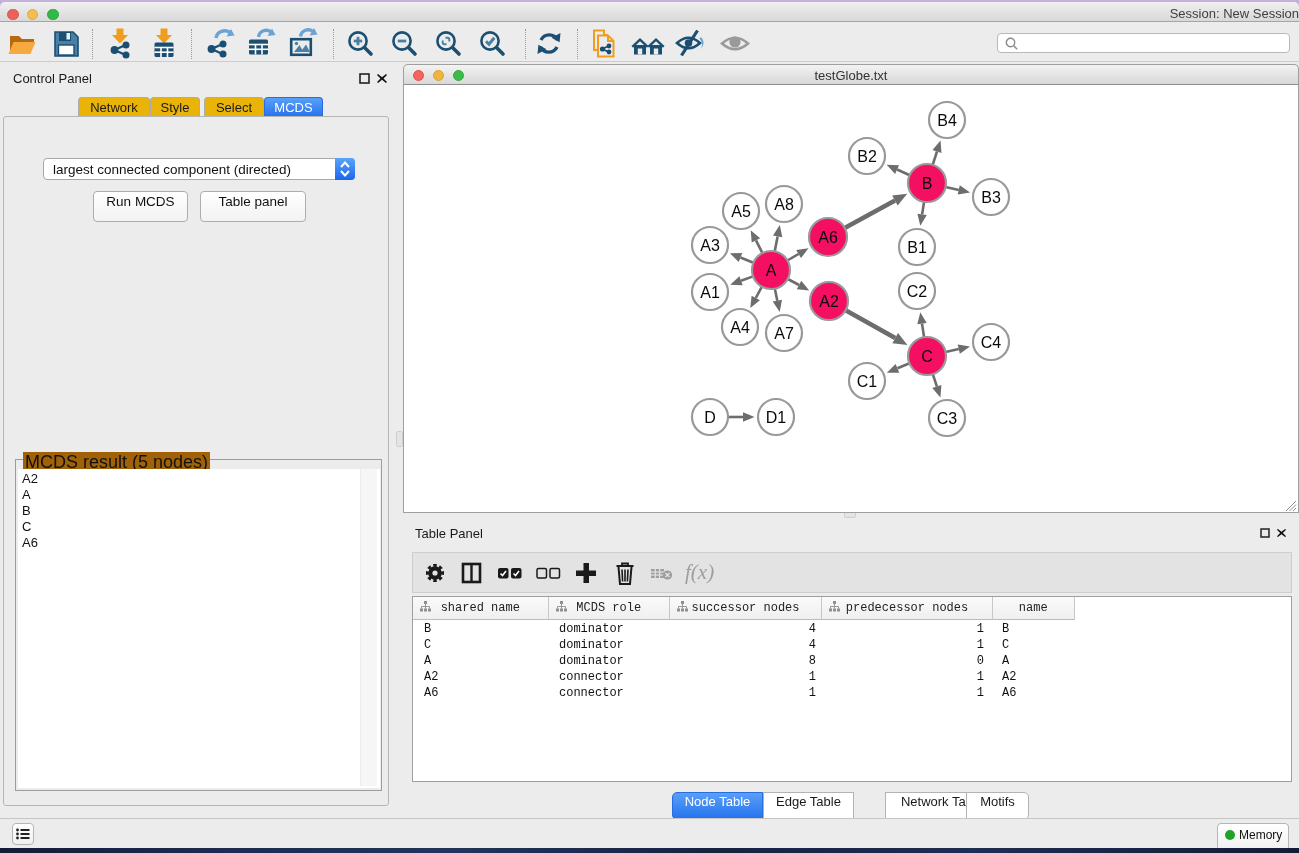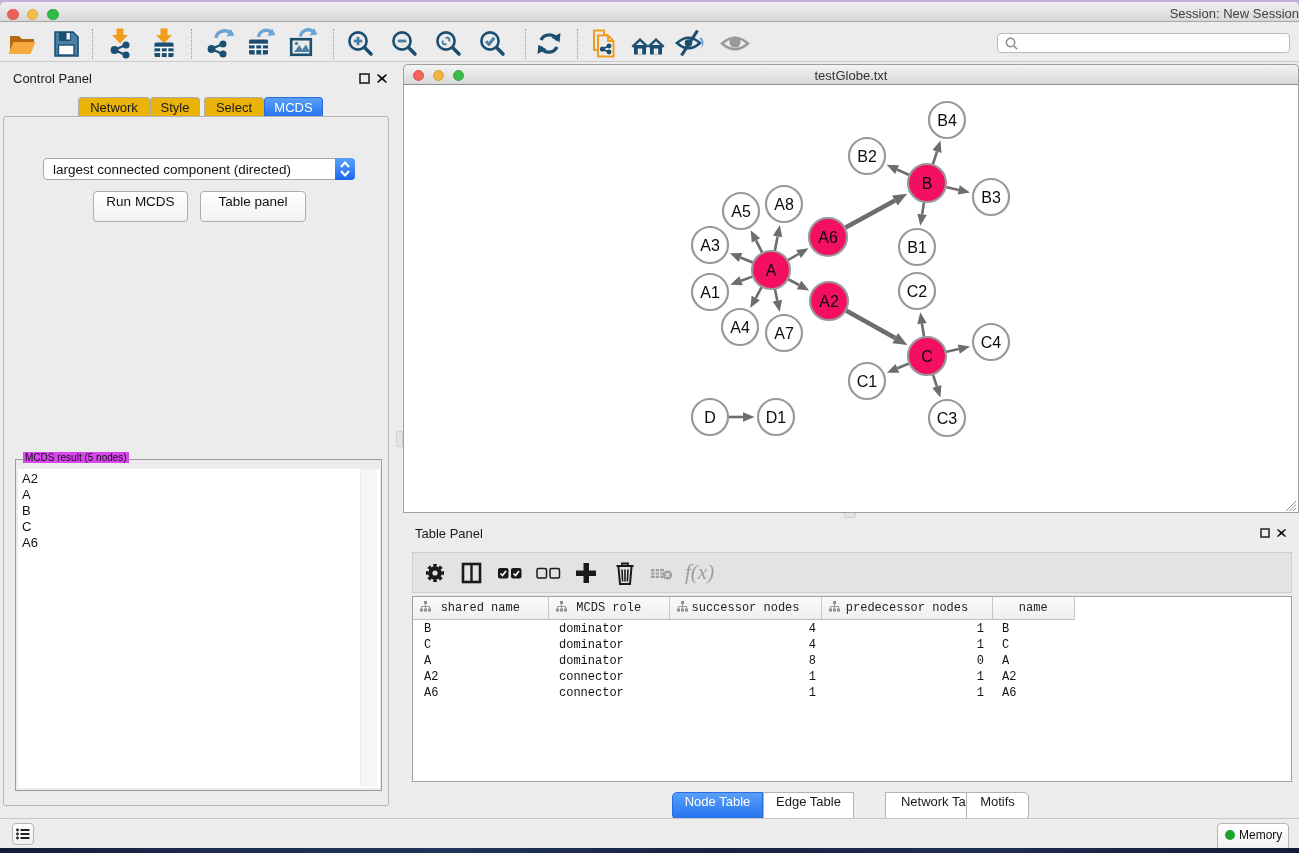--- a/index.html
+++ b/index.html
@@ -19,21 +19,21 @@
 #cpTitle { left:13px; top:9px; font-size:13px; color:#1a1a1a; }
 .tab { position:absolute; top:35px; height:20px; background:#eab308; border:1px solid #acacac; color:#1a1a1a; font-size:13px; text-align:center; line-height:19px; border-radius:4px 4px 0 0; border-bottom:none; }
 .tabsel { background:linear-gradient(#59a0f8,#2572ee); color:#fff; border-color:#2a6be0; }
 #cpContent { left:3px; top:54px; width:386px; height:690px; border:1px solid #b5b5b5; border-radius:3px; background:#ececec; }
 #optlabel { left:0; top:75px; width:401px; text-align:center; font-size:13px; color:#1a1a1a; }
 #dropdown { left:43px; top:96px; width:312px; height:22px; background:#fff; border:1px solid #a8a8a8; border-radius:4px; }
 #ddtext { position:absolute; left:9px; top:3px; font-size:13.5px; color:#111; }
 #ddbtn { position:absolute; right:-1px; top:-1px; width:20px; height:22px; background:linear-gradient(#5ba3f9,#1b66ee); border-radius:0 4px 4px 0; }
 .btn { position:absolute; top:129px; height:31px; background:linear-gradient(#ffffff,#f2f2f2); border:1px solid #adadad; border-radius:4px; font-size:13.5px; color:#111; text-align:center; line-height:19px; }
 #fieldset { left:15px; top:397px; width:367px; height:332px; border:1px solid #9d9d9d; }
-#fieldlegend { position:absolute; left:7px; top:-8px; background:#d946ef; font-size:10px; color:#111; padding:0 2px; }
+#fieldlegend { position:absolute; left:7px; top:-8px; background:#a16207; font-size:18px; color:#111; padding:0 2px; }
 #mcdslist { position:absolute; left:2px; top:9px; width:362px; height:319px; background:#fff; font-size:13px; color:#111; line-height:16px; padding:2px 0 0 4px; }
 #mcdsscroll { position:absolute; right:3px; top:0px; width:17px; height:317px; background:#f6f6f6; border-left:1px solid #ececec; }
 
 #netwin { left:403px; top:2px; width:896px; height:350px; }
 #nettitle { position:absolute; left:0; top:0; width:896px; height:21px; background:linear-gradient(#f3f3f3,#d8d8d8); border:1px solid #9f9f9f; border-bottom:1px solid #8e8e8e; border-radius:5px 5px 0 0; }
 .tl2 { position:absolute; top:5px; width:11px; height:11px; border-radius:50%; }
 #netcanvas { position:absolute; left:0; top:21px; width:896px; height:428px; background:#fff; border:1px solid #9f9f9f; border-top:none; }
 
 #tpanel { left:403px; top:458px; width:896px; height:298px; background:#ececec; }
 #tpTitle { left:12px; top:6px; font-size:13px; color:#1a1a1a; }

